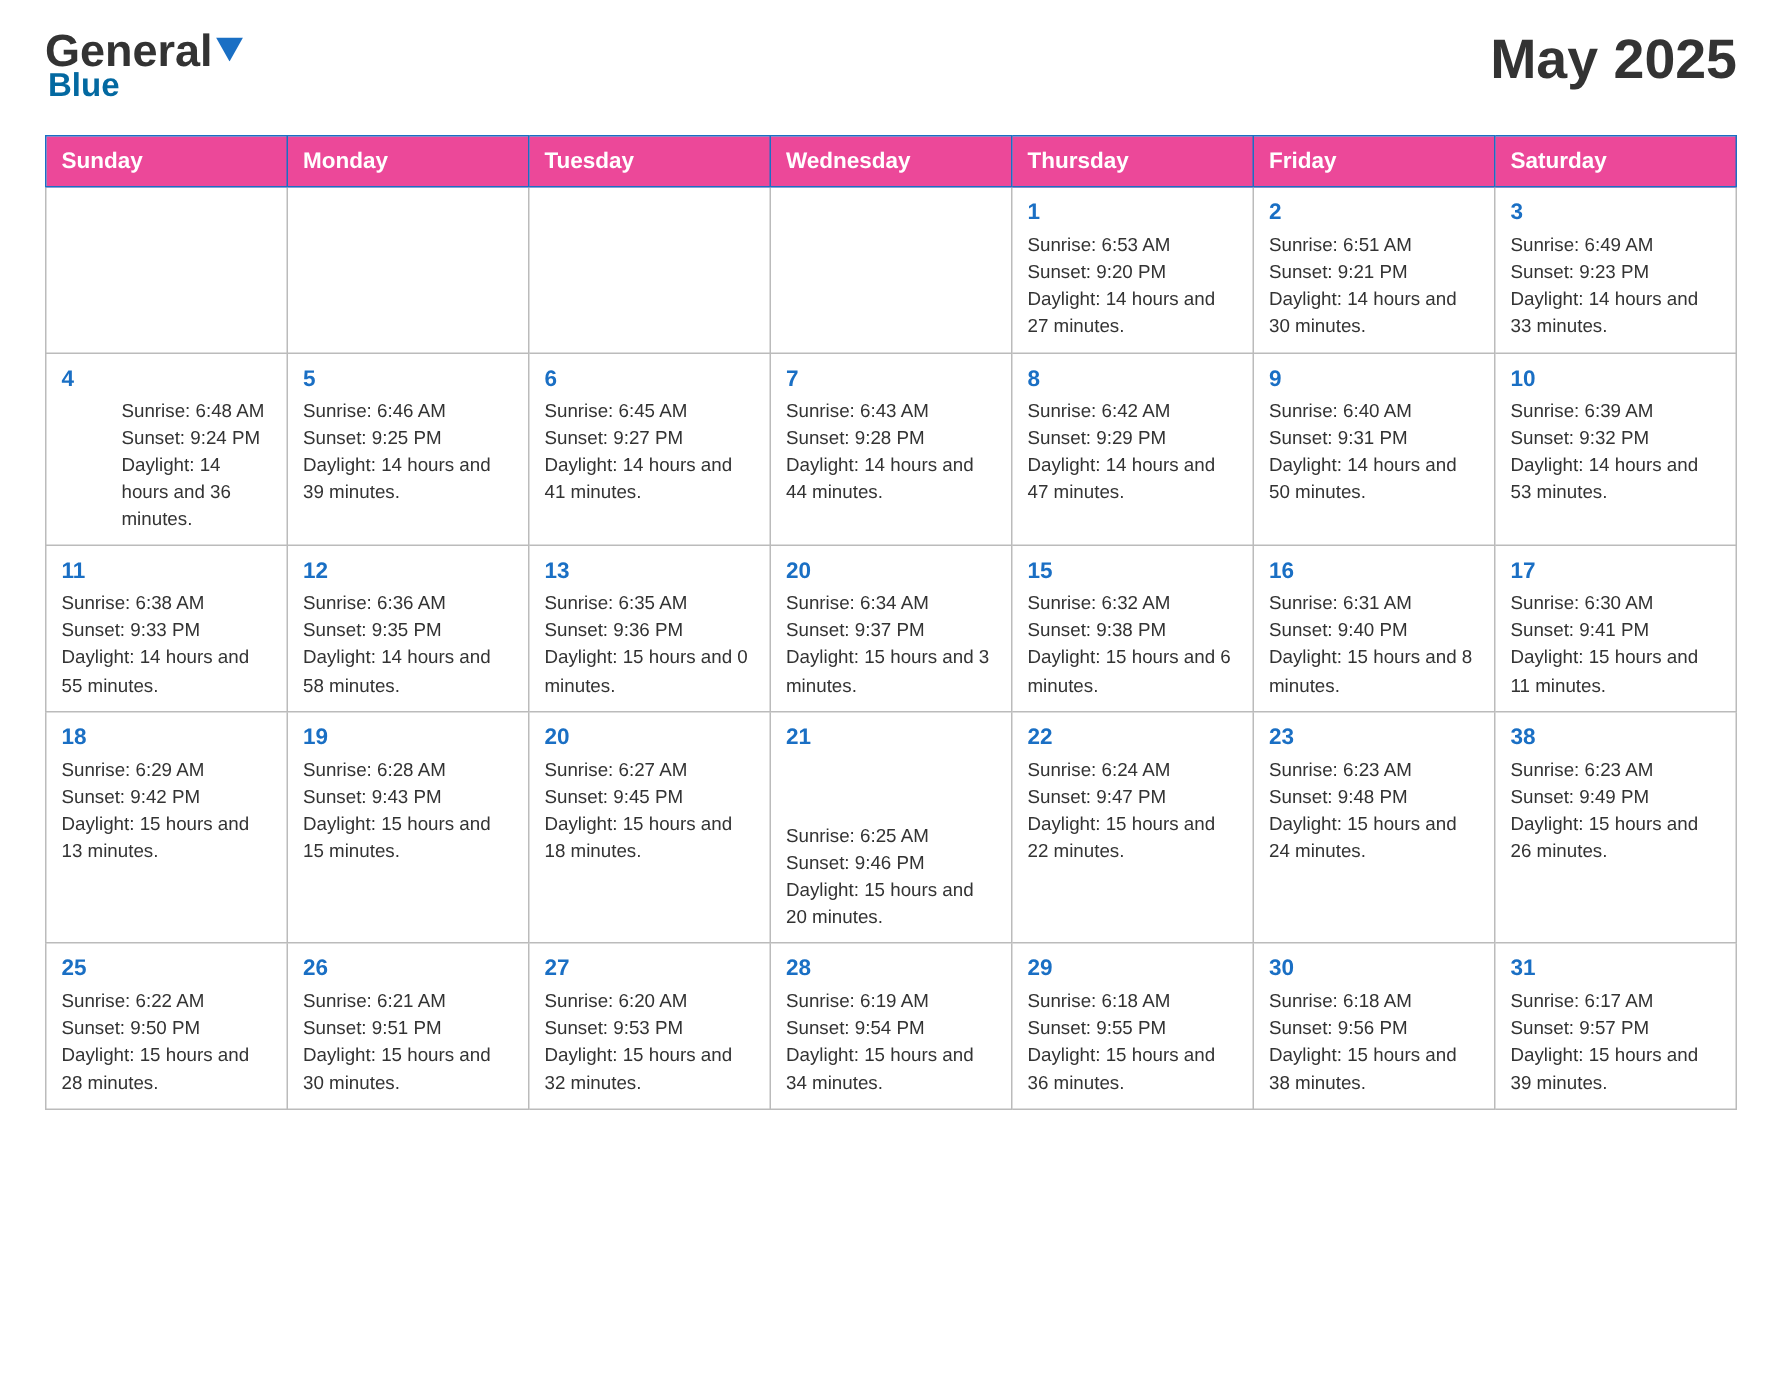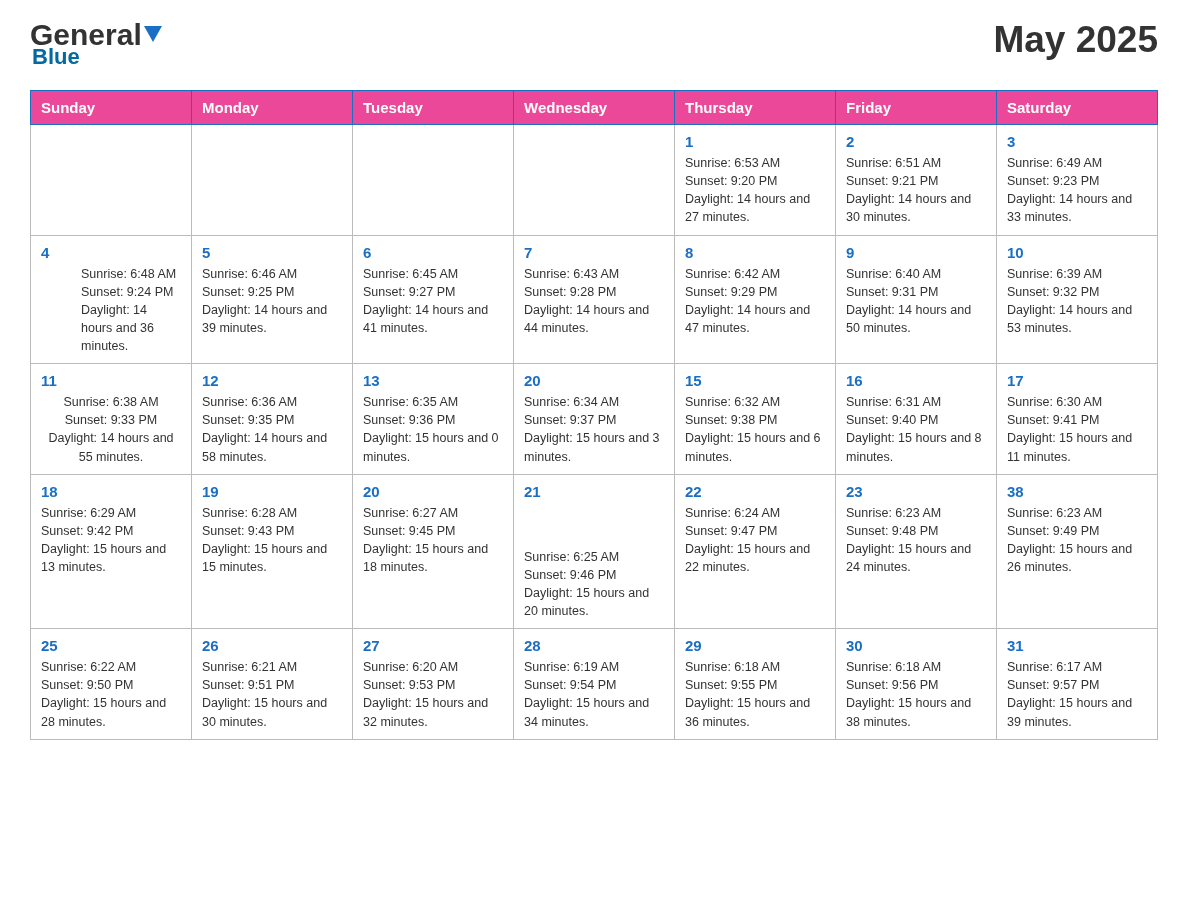--- a/index.html
+++ b/index.html
@@ -177,21 +177,21 @@
         <td>
           <span class="day-number">10</span>
           <div class="day-info" style="white-space: pre-line;">Sunrise: 6:39 AM
 Sunset: 9:32 PM
 Daylight: 14 hours and 53 minutes.</div>
         </td>
       </tr>
       <tr>
         <td>
           <span class="day-number">11</span>
-          <div class="day-info" style="white-space: pre-line; text-align: center;">Sunrise: 6:38 AM
+          <div class="day-info" style="white-space: pre-line;">Sunrise: 6:38 AM
 Sunset: 9:33 PM
 Daylight: 14 hours and 55 minutes.</div>
         </td>
         <td>
           <span class="day-number">12</span>
           <div class="day-info" style="white-space: pre-line;">Sunrise: 6:36 AM
 Sunset: 9:35 PM
 Daylight: 14 hours and 58 minutes.</div>
         </td>
         <td>

